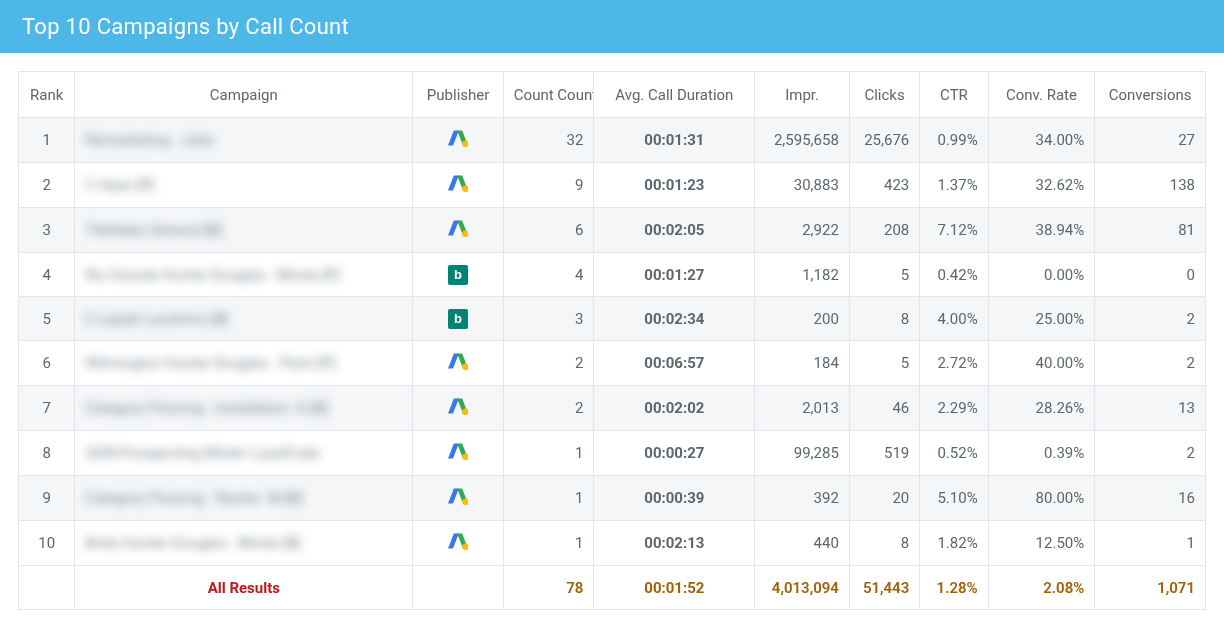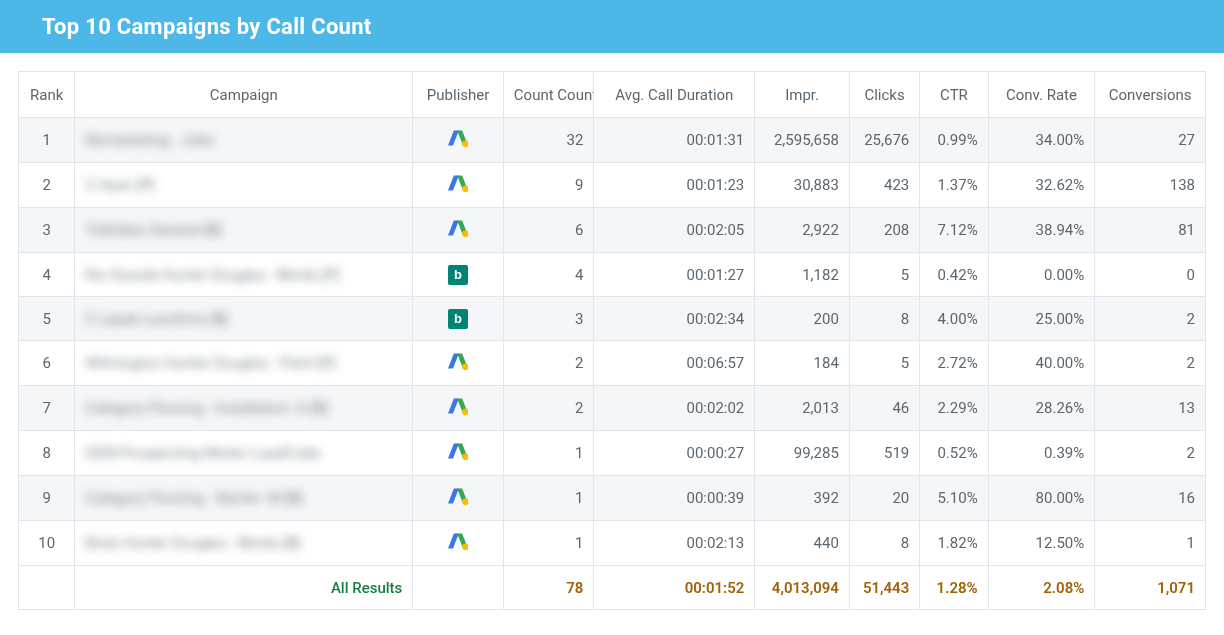--- a/index.html
+++ b/index.html
@@ -16,23 +16,22 @@
   .header {
     background: #4db8e8;
     color: #ffffff;
     display: flex;
     justify-content: space-between;
     align-items: center;
     padding: 14px 22px;
   }
   .header .title {
     font-size: 22px;
-    font-weight: 700;
+    font-weight: 400;
     letter-spacing: 0.3px;
-    margin-left: 20px;
   }
   .header .date-range {
     font-size: 16px;
     font-weight: 600;
     letter-spacing: 0.6px;
   }
   .table-wrap {
     padding: 18px 18px 0 18px;
   }
   table {
@@ -74,21 +73,21 @@
   col.callcount { width: 90px; }
   col.avgdur { width: 160px; }
   col.impr { width: 94px; }
   col.clicks { width: 70px; }
   col.ctr { width: 68px; }
   col.convrate { width: 106px; }
   col.conv { width: 110px; }
 
   td.num { text-align: right; }
   td.center { text-align: center; }
-  td.left { text-align: right; }
+  td.left { text-align: center; font-weight: bold; }
 
   .campaign-cell {
     text-align: left;
   }
   .blurred {
     display: inline-block;
     filter: blur(5px);
     color: #7a848c;
     user-select: none;
   }
@@ -106,21 +105,21 @@
     color: #ffffff;
     font-weight: 700;
     font-size: 13px;
     font-family: "Segoe UI", Arial, sans-serif;
   }
   tbody td, tfoot td {
     height: 44px;
   }
   .allresults-label {
     font-weight: 500;
-    color: #15803d;
+    color: #b91c1c;
   }
 </style>
 </head>
 <body>
 
 <div class="report">
   <div class="header">
     <div class="title">Top 10 Campaigns by Call Count</div>
   </div>
 

